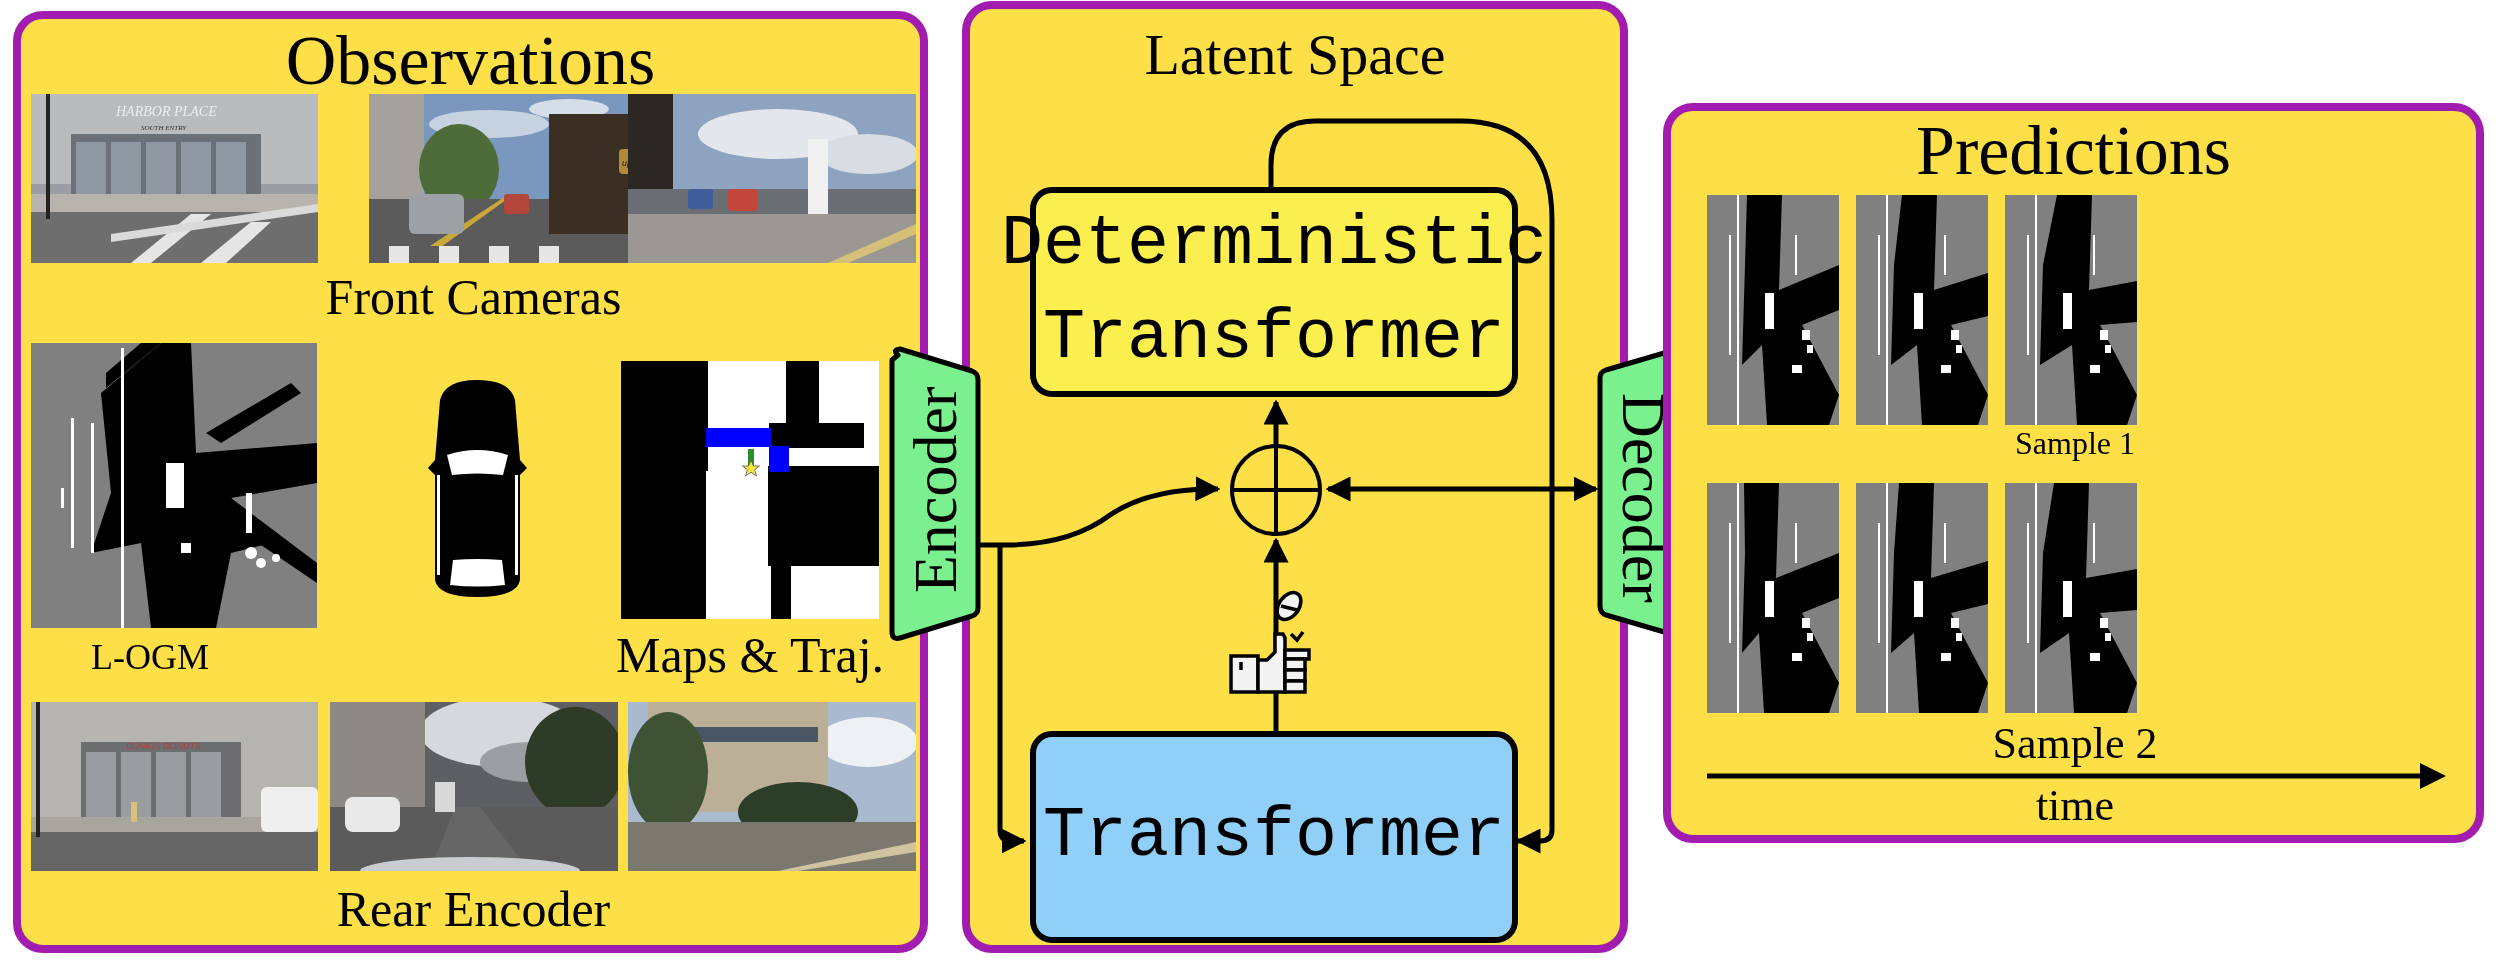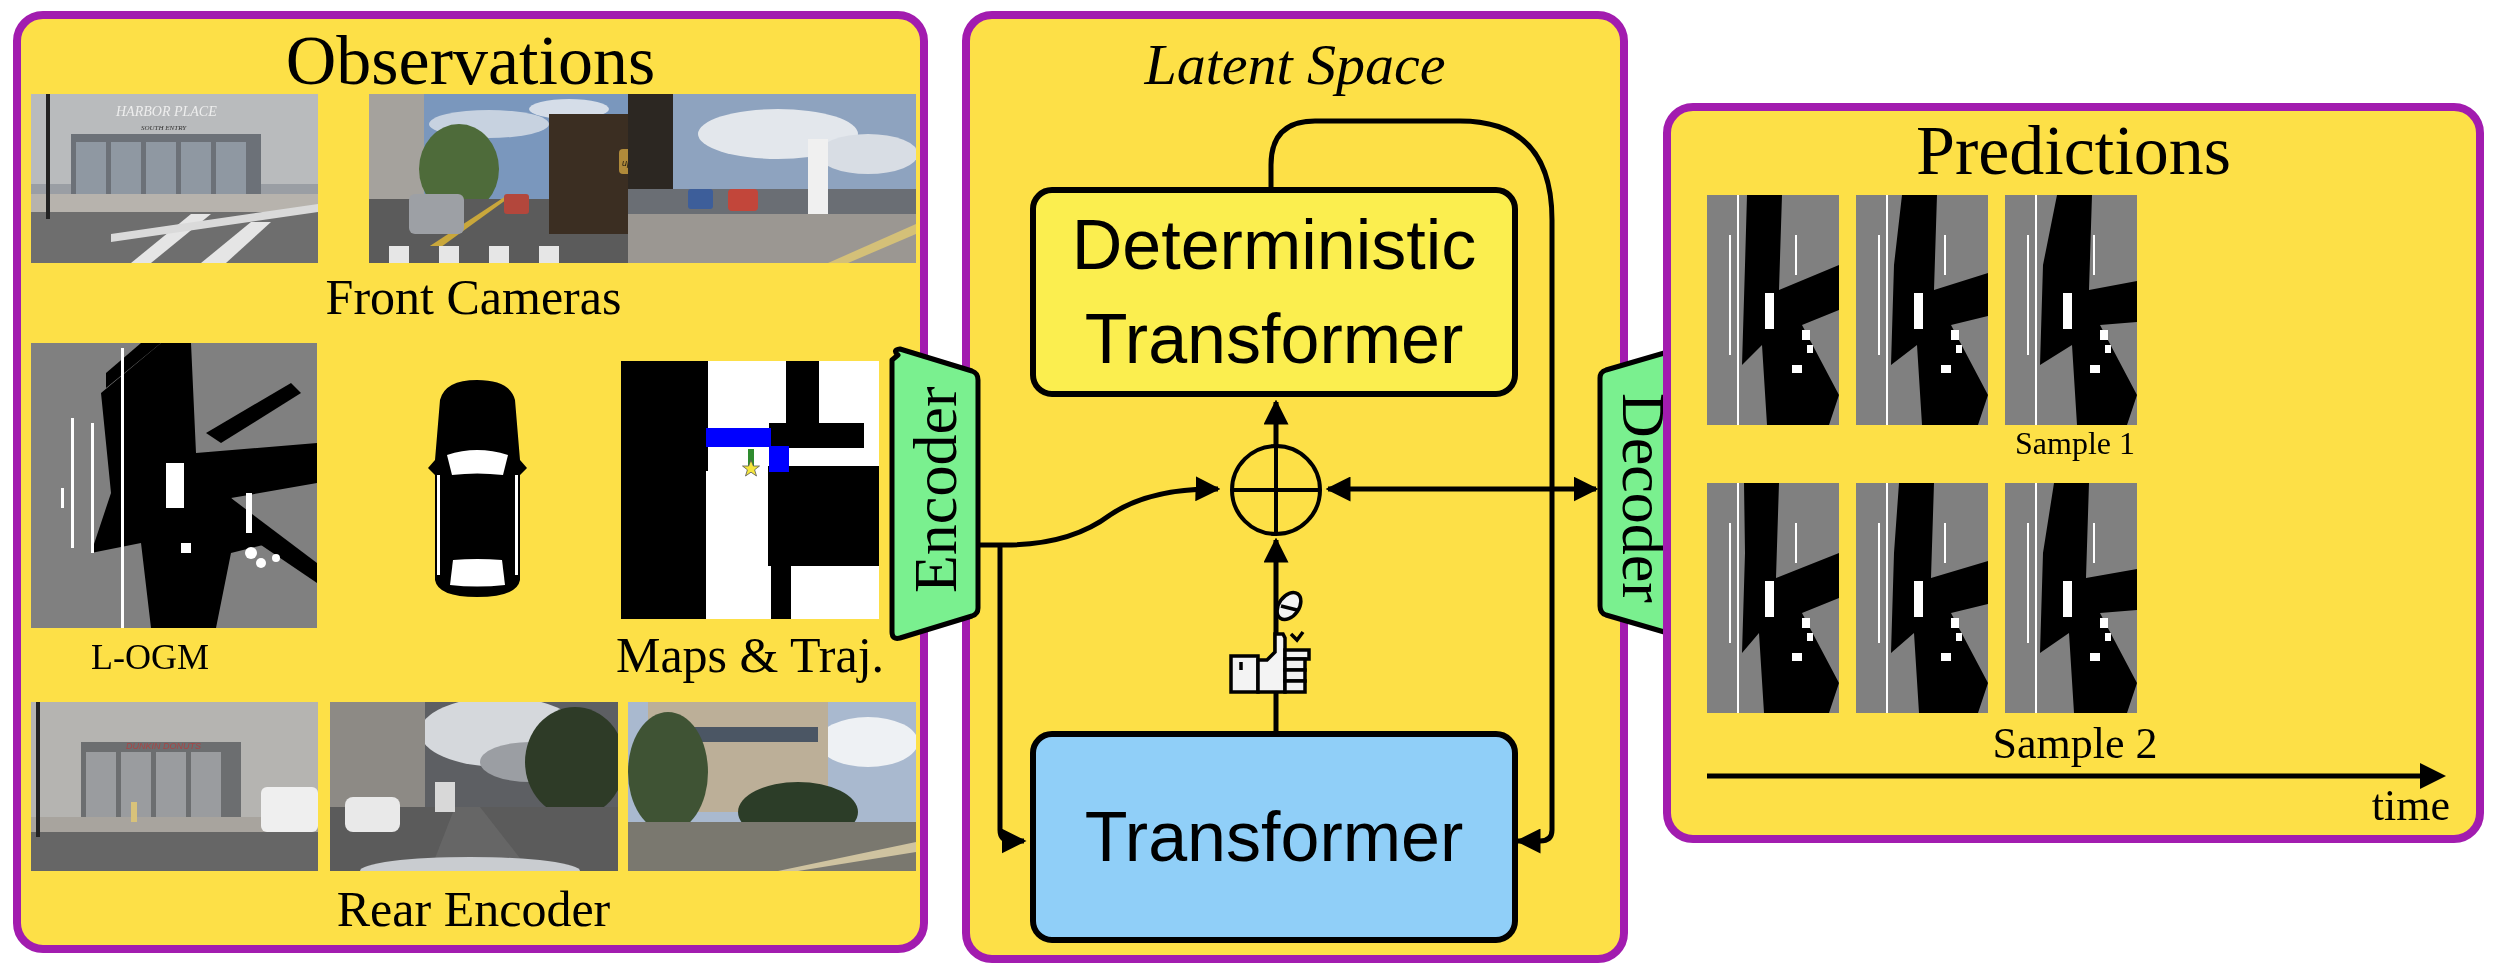--- a/index.html
+++ b/index.html
@@ -7,21 +7,21 @@
          font-family:"DejaVu Serif", "Liberation Serif", serif; color:#000; }
   .panel { position:absolute; box-sizing:border-box; background:#fde047;
            border:8px solid #a21caf; border-radius:30px; }
   .title { position:absolute; left:0; right:0; text-align:center; font-family:"Liberation Serif", serif; }
   .label { position:absolute; text-align:center; font-family:"Liberation Serif", serif; white-space:nowrap; }
   .photo { position:absolute; overflow:hidden;font-style:italic; }
   .grid  { position:absolute; overflow:hidden; background:#808080; }
   svg.full { position:absolute; left:0; top:0; }
   .box { position:absolute; box-sizing:border-box; border:6px solid #000; border-radius:22px;
          display:flex; flex-direction:column; align-items:center; justify-content:center;
-         font-family:Liberation Sans, sans-serif; font-size:70px; line-height:1.35; }
+         font-family:Liberation Mono, monospace; font-size:70px; line-height:1.35; }
   .vert { position:absolute; font-family:"Liberation Serif", serif; font-size:62px; white-space:nowrap;
           transform-origin:center center; }
 </style>
 </head>
 <body>
 
 <div class="panel" style="left:13px; top:11px; width:915px; height:942px;">
   <div class="title" style="top:2px; font-size:70px;">Observations</div>
 </div>
 
@@ -168,21 +168,21 @@
     <polygon points="20,0 200,0 200,110 20,110" fill="#bcaf98"></polygon>
     <rect x="40" y="25" width="150" height="15" fill="#4b5664"></rect>
     <ellipse cx="40" cy="70" rx="40" ry="60" fill="#3f5334"></ellipse>
     <ellipse cx="170" cy="110" rx="60" ry="30" fill="#2c3d28"></ellipse>
     <rect x="0" y="120" width="288" height="49" fill="#7a786f"></rect>
     <polygon points="150,169 288,140 288,150 170,169" fill="#cfc3a0"></polygon>
   </svg>
 </div>
 <div class="label" style="left:31px; width:885px; top:880px; font-size:50px;">Rear Encoder</div>
 
-<div class="panel" style="left:962px; top:11px; width:666px; height:952px;font-style:italic;">
+<div class="panel" style="left:962px; top:1px; width:666px; height:952px;">
   <div class="title" style="top:12px; font-size:58px;">Latent Space</div>
 </div>
 
 <svg class="full" width="2508" height="970" viewBox="0 0 2508 970">
   <defs>
     <marker id="ah" viewBox="0 0 10 10" refX="9" refY="5" markerWidth="5" markerHeight="5" orient="auto-start-reverse">
       <path d="M0,0 L10,5 L0,10 z" fill="#000"></path>
     </marker>
   </defs>
 
@@ -301,13 +301,13 @@
       </svg></div>
   </div>
 
 <div class="label" style="left:1700px; width:750px; top:425px; font-size:32px;">Sample 1</div>
 <div class="label" style="left:1700px; width:750px; top:718px; font-size:44px;">Sample 2</div>
 
 <svg class="full" width="2508" height="970" viewBox="0 0 2508 970" style="pointer-events:none;">
   <line x1="1707" y1="776" x2="2430" y2="776" stroke="#000" stroke-width="5"></line>
   <polygon points="2420,763 2446,776 2420,789" fill="#000"></polygon>
 </svg>
-<div class="label" style="left:1700px; width:750px; top:780px; font-size:44px;text-align:right;">time</div>
+<div class="label" style="left:1700px; width:750px; top:780px; font-size:44px;">time</div>
 
 </body></html>

